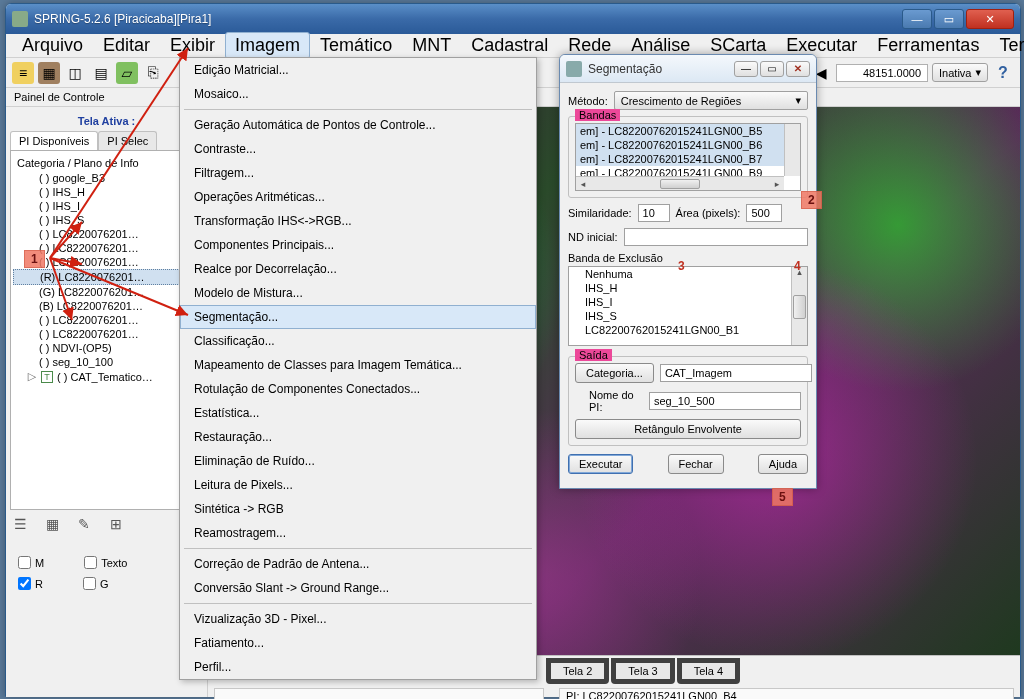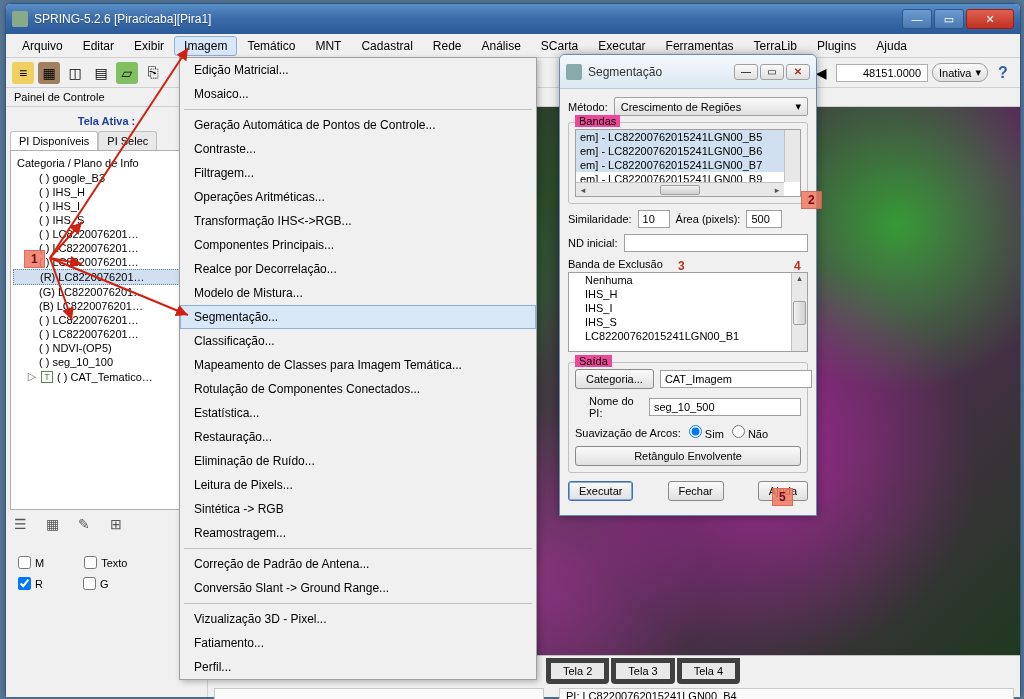--- a/index.html
+++ b/index.html
@@ -10,32 +10,32 @@
 
 
 .titlebar { height: 30px; background: linear-gradient(to bottom, #5a8fc8 0%, #3a6aa8 50%, #2a5a98 100%); border-radius: 5px 5px 0 0; display: flex; align-items: center; padding: 0 6px; color: #fff; font-size: 12px; }
 .titlebar .app-icon { width: 16px; height: 16px; background: #8a8; margin-right: 6px; border-radius: 2px; }
 .titlebar .title { flex: 1; text-shadow: 0 1px 1px rgba(0,0,0,0.3); }
 .win-buttons { display: flex; gap: 2px; }
 .win-btn { width: 30px; height: 20px; background: linear-gradient(to bottom, #6a9ad0, #4a7ab0); border: 1px solid #2a5a8a; border-radius: 3px; color: #fff; font-size: 11px; display: flex; align-items: center; justify-content: center; cursor: pointer; }
 .win-btn.close { background: linear-gradient(to bottom, #e06050, #c03020); border-color: #a02010; width: 48px; }
 
 
-.menubar { height: 24px; background: #f0f0f0; border-bottom: 1px solid #d0d0d0; display: flex; align-items: center; padding: 0 6px; font-size: 12px; }
+.menubar { height: 24px; background: #f0f0f0; border-bottom: 1px solid #d0d0d0; display: flex; align-items: center; padding: 0 6px; font-size: 18px; }
 .menu-item { padding: 3px 10px; cursor: pointer; }
 .menu-item.active { background: #d8e8f8; border: 1px solid #90b0d0; border-radius: 3px; padding: 2px 9px; }
 
 
 .toolbar { height: 30px; background: #f0f0f0; border-bottom: 1px solid #d0d0d0; display: flex; align-items: center; padding: 0 6px; gap: 4px; }
 .tool-btn { width: 22px; height: 22px; border: 1px solid transparent; border-radius: 3px; cursor: pointer; display: flex; align-items: center; justify-content: center; font-size: 14px; }
 .tool-btn.yellow { background: #f0d060; }
 .tool-btn.green { background: #80c060; }
 .tool-btn.brown { background: #a08060; }
 .coord-box { margin-left: auto; padding: 2px 6px; background: #fff; border: 1px solid #b0b0b0; font-size: 11px; width: 92px; text-align: right; }
-.combo { padding: 2px 6px; background: linear-gradient(to bottom, #fafafa, #e0e0e0); border: 1px solid #a0a0a0; border-radius: 9px; font-size: 11px; display: flex; align-items: center; gap: 4px; }
+.combo { padding: 2px 6px; background: linear-gradient(to bottom, #fafafa, #e0e0e0); border: 1px solid #a0a0a0; border-radius: 3px; font-size: 11px; display: flex; align-items: center; gap: 4px; }
 .help-btn { width: 22px; height: 22px; color: #3060a0; font-size: 16px; font-weight: bold; cursor: pointer; display: flex; align-items: center; justify-content: center; }
 
 
 .control-panel-header { padding: 3px 8px; font-size: 11px; background: #f0f0f0; border-bottom: 1px solid #d0d0d0; }
 .body-area { display: flex; height: calc(100% - 102px); }
 .left-panel { width: 202px; background: #f0f0f0; border-right: 1px solid #d0d0d0; padding: 4px; position: relative; }
 .tela-ativa { text-align: center; color: #2040a0; font-size: 11px; font-weight: bold; padding: 4px 0; }
 .pi-tabs { display: flex; font-size: 11px; }
 .pi-tab { padding: 3px 8px; background: #e8e8e8; border: 1px solid #c0c0c0; border-bottom: none; border-radius: 3px 3px 0 0; cursor: pointer; }
 .pi-tab.active { background: #fff; }
@@ -69,21 +69,21 @@
 .status-cell.wide { flex: 1; }
 
 
 .dropdown { position: absolute; left: 179px; top: 57px; width: 358px; background: #f0f0f0; border: 1px solid #a0a0a0; box-shadow: 2px 2px 6px rgba(0,0,0,0.25); font-size: 12px; z-index: 50; }
 .dd-item { padding: 5px 14px; cursor: pointer; }
 .dd-item.highlight { background: #d8e8f8; border: 1px solid #90b0d0; padding: 4px 13px; }
 .dd-sep { height: 1px; background: #c0c0c0; margin: 3px 4px; }
 
 
 .seg-dialog { position: absolute; left: 559px; top: 54px; width: 258px; background: #f0f0f0; border: 1px solid #6a8ab0; border-radius: 6px 6px 0 0; box-shadow: 0 0 10px rgba(0,0,0,0.35); z-index: 100; font-size: 11px; }
-.seg-title { height: 34px; background: linear-gradient(to bottom, #f4f8fc, #dce8f4); border-radius: 5px 5px 0 0; display: flex; align-items: center; padding: 0 6px; border-bottom: 1px solid #c0c8d0; justify-content: space-between; }
+.seg-title { height: 28px; background: linear-gradient(to bottom, #f4f8fc, #dce8f4); border-radius: 5px 5px 0 0; display: flex; align-items: center; padding: 0 6px; border-bottom: 1px solid #c0c8d0; justify-content: space-between; }
 .seg-title .icon { width: 16px; height: 16px; background: #8aa; margin-right: 6px; border-radius: 2px; }
 .seg-title .txt { flex: 1; font-size: 12px; color: #333; }
 .seg-winbtn { width: 24px; height: 16px; background: linear-gradient(to bottom, #fafafa, #e0e0e0); border: 1px solid #a0a0a0; border-radius: 3px; margin-left: 2px; font-size: 10px; display: flex; align-items: center; justify-content: center; cursor: pointer; }
 .seg-winbtn.close { color: #a03020; font-weight: bold; }
 .seg-body { padding: 8px; }
 .seg-row { display: flex; align-items: center; gap: 6px; margin-bottom: 6px; }
 .seg-label { }
 .seg-combo { flex: 1; padding: 2px 6px; background: linear-gradient(to bottom, #fafafa, #e0e0e0); border: 1px solid #a0a0a0; border-radius: 2px; display: flex; justify-content: space-between; align-items: center; }
 .seg-group { border: 1px solid #c0c0c0; border-radius: 3px; padding: 6px; margin-bottom: 6px; position: relative; }
 .seg-group-title { position: absolute; top: -8px; left: 6px; background: #ec4899; padding: 0 4px; }
@@ -330,25 +330,20 @@
     <div class="seg-group" style="margin-top:10px">
       <div class="seg-group-title">Saída</div>
       <div class="seg-row">
         <button class="btn">Categoria...</button>
         <input class="seg-input" style="flex: 1 1 0%;" value="CAT_Imagem">
       </div>
       <div class="seg-row">
         <span style="margin-left:14px">Nome do PI:</span>
         <input class="seg-input" style="flex: 1 1 0%;" value="seg_10_500">
       </div>
-      <div class="radio-row">
-        <span>Suavização de Arcos:</span>
-        <label><input type="radio" name="sm" checked="" style=""> <span>Sim</span></label>
-        <label><input type="radio" name="sm" style=""> <span>Não</span></label>
-      </div>
       <button class="btn" style="width:100%">Retângulo Envolvente</button>
     </div>
 
     <div class="seg-row" style="justify-content:space-between;margin-top:8px">
       <button class="btn primary">Executar</button>
       <button class="btn">Fechar</button>
       <button class="btn">Ajuda</button>
     </div>
   </div>
 </div>

